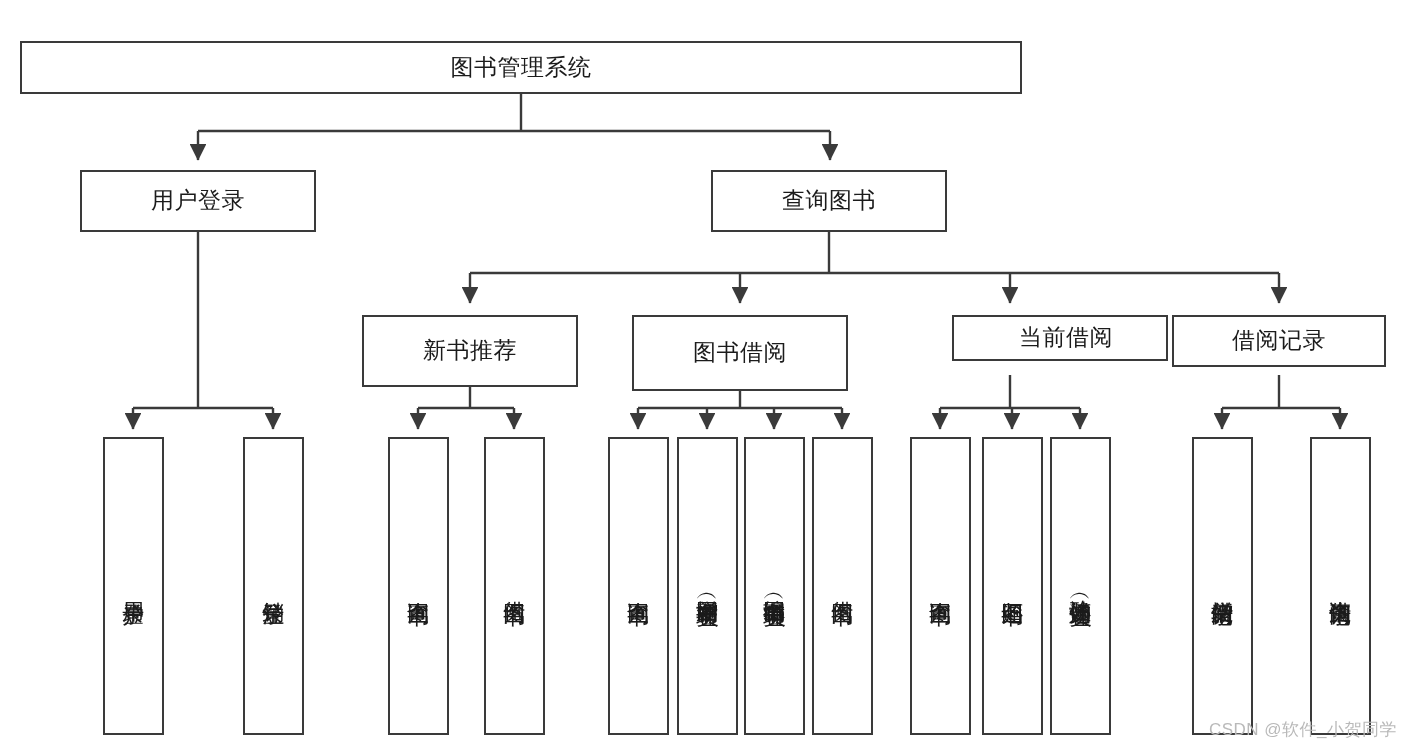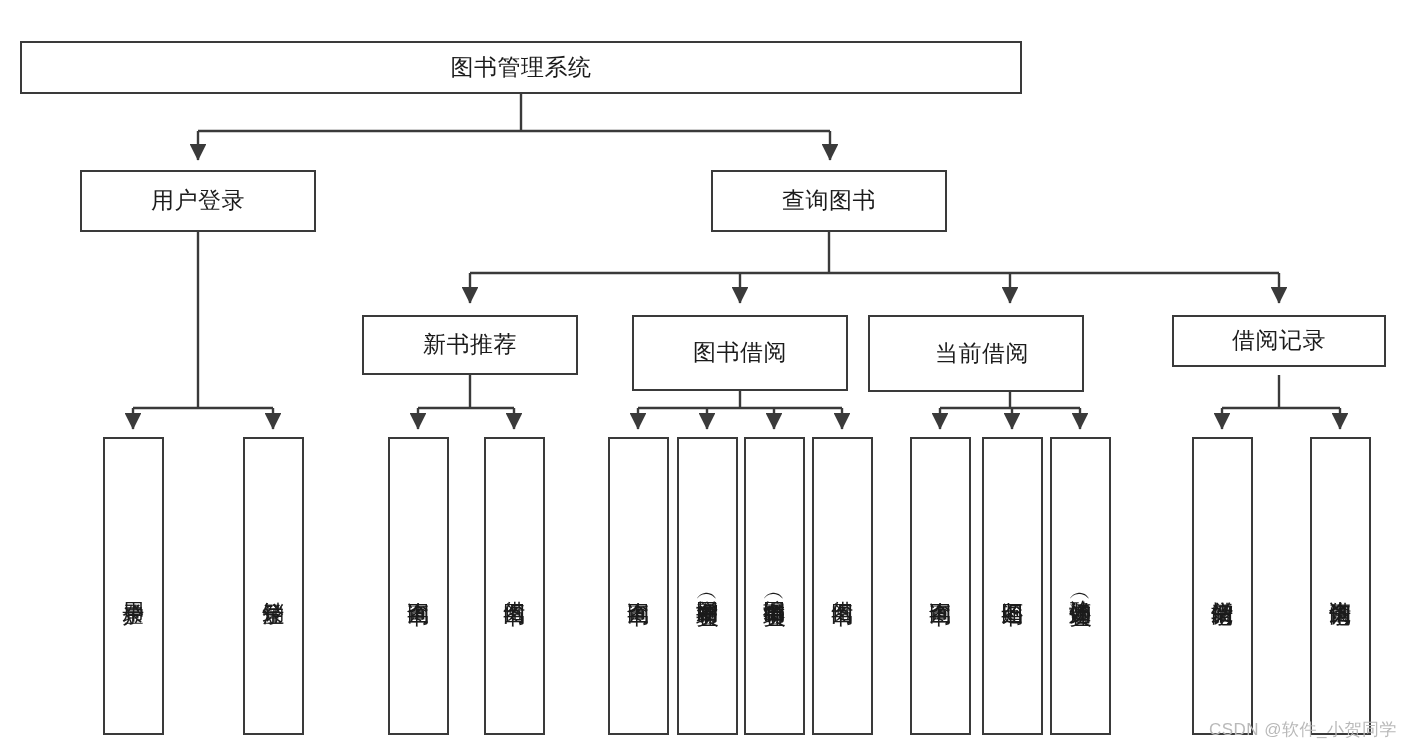--- a/index.html
+++ b/index.html
@@ -135,27 +135,27 @@
     <span class="node-label">图书管理系统</span>
   </div>
 
   <div class="node h-node" style="left: 80px; top: 170px; width: 236px; height: 62px;">
     <span class="node-label">用户登录</span>
   </div>
   <div class="node h-node" style="left: 711px; top: 170px; width: 236px; height: 62px;">
     <span class="node-label">查询图书</span>
   </div>
 
-  <div class="node h-node" style="left: 362px; top: 315px; width: 216px; height: 60px;">
+  <div class="node h-node" style="left: 362px; top: 315px; width: 216px; height: 72px;">
     <span class="node-label">新书推荐</span>
   </div>
   <div class="node h-node" style="left: 632px; top: 315px; width: 216px; height: 76px;">
     <span class="node-label">图书借阅</span>
   </div>
-  <div class="node h-node" style="left: 868px; top: 315px; width: 216px; height: 77px; padding-left: 12px;">
+  <div class="node h-node" style="left: 952px; top: 315px; width: 216px; height: 46px; padding-left: 12px;">
     <span class="node-label">当前借阅</span>
   </div>
   <div class="node h-node" style="left: 1172px; top: 315px; width: 214px; height: 52px;">
     <span class="node-label">借阅记录</span>
   </div>
 
   <div class="node v-node" style="left: 103px; top: 437px; width: 61px; height: 298px;">
     <span class="node-label">用户登录</span>
   </div>
   <div class="node v-node" style="left: 243px; top: 437px; width: 61px; height: 298px;">

